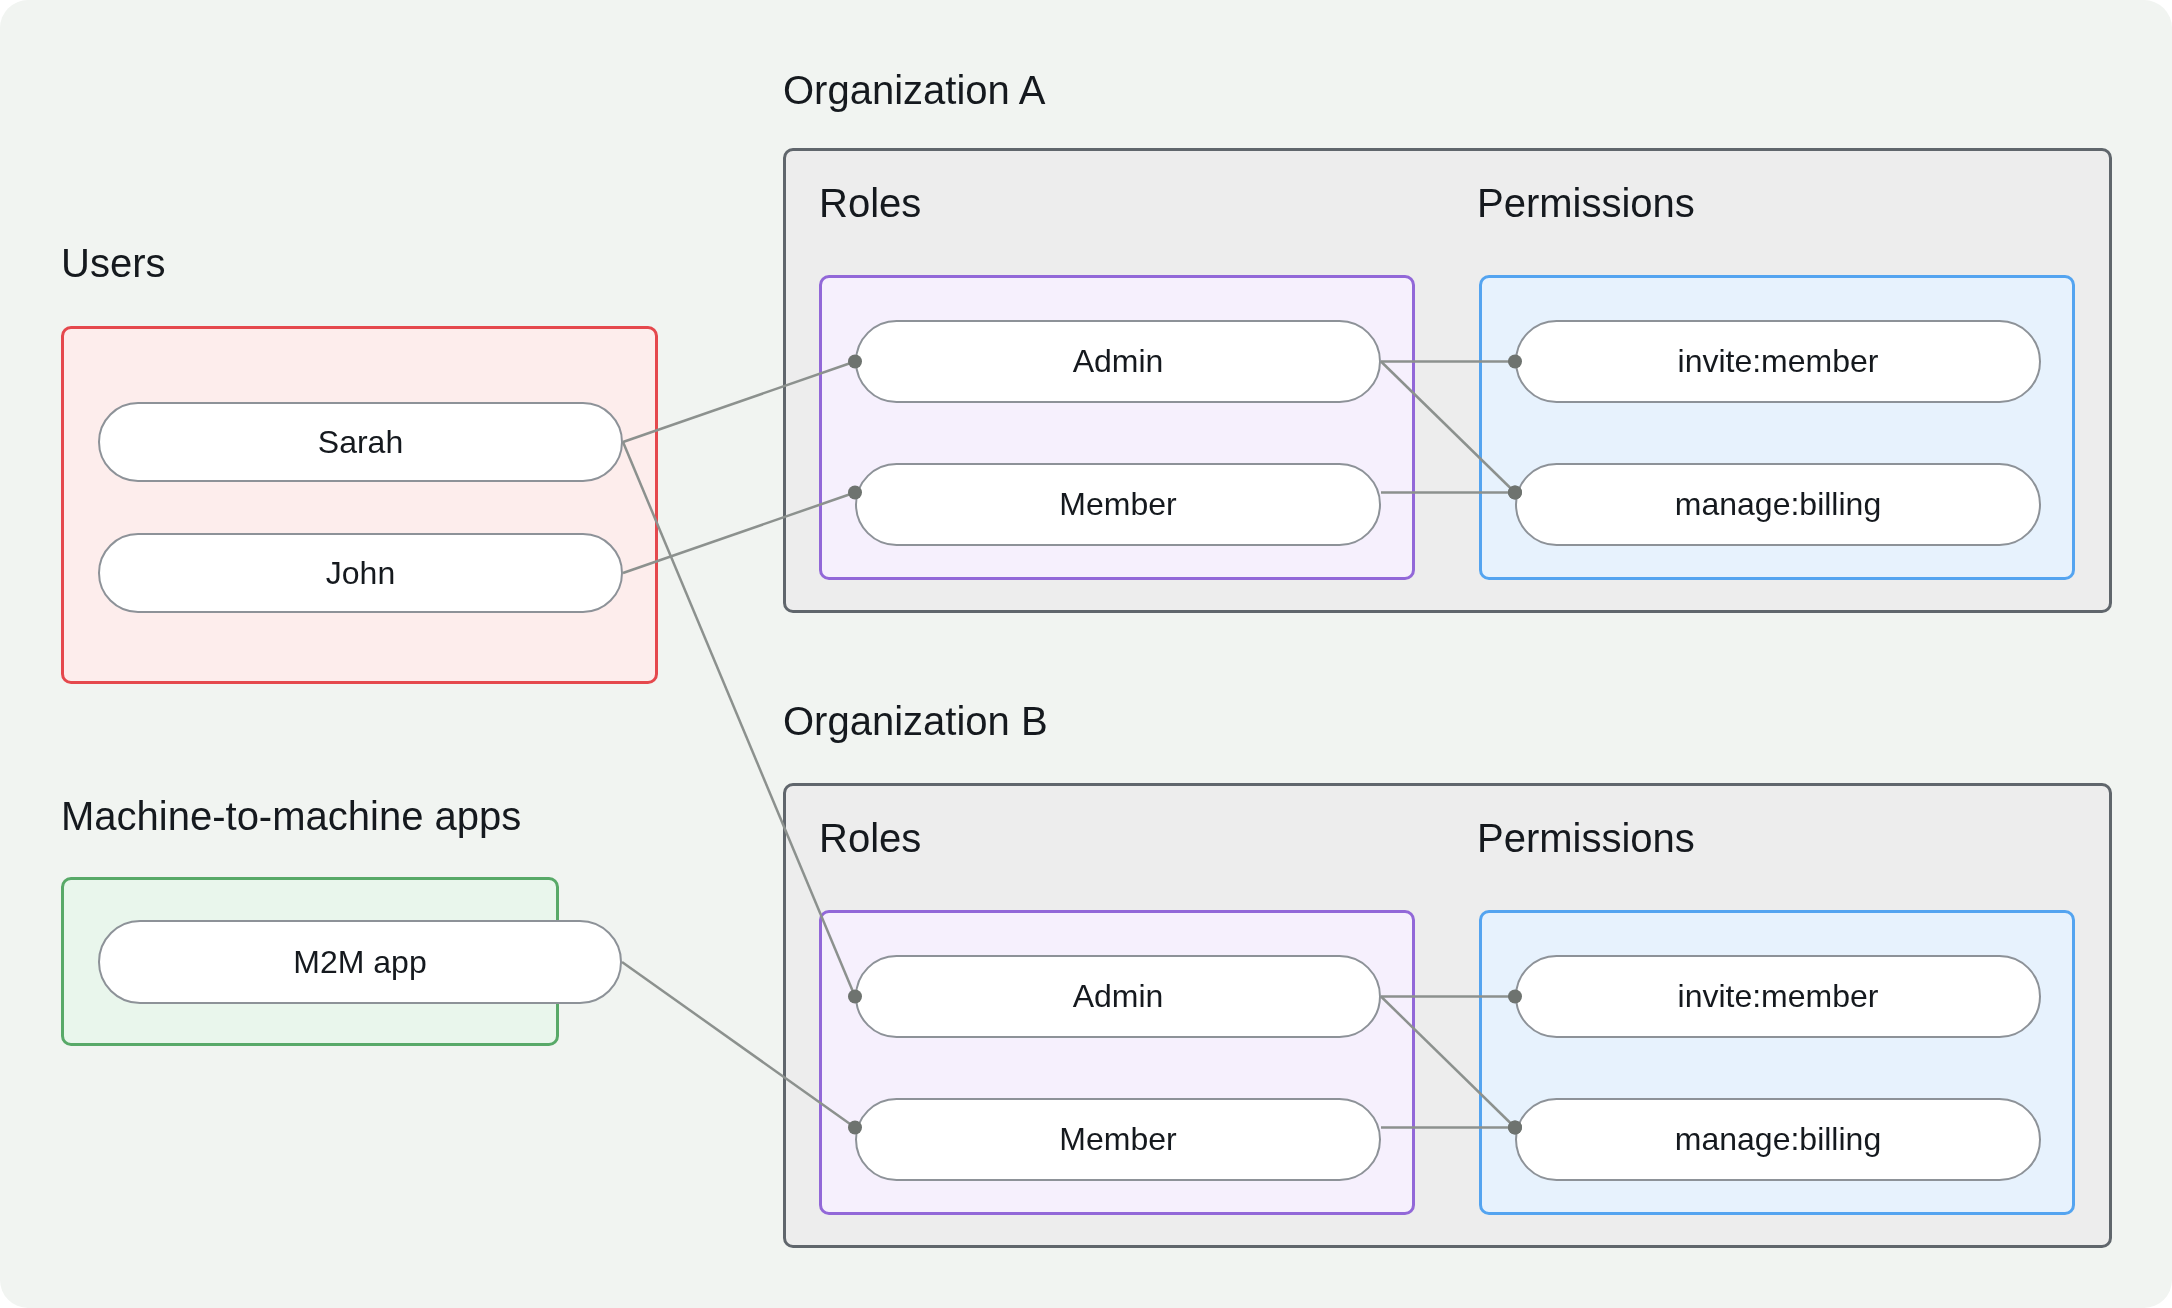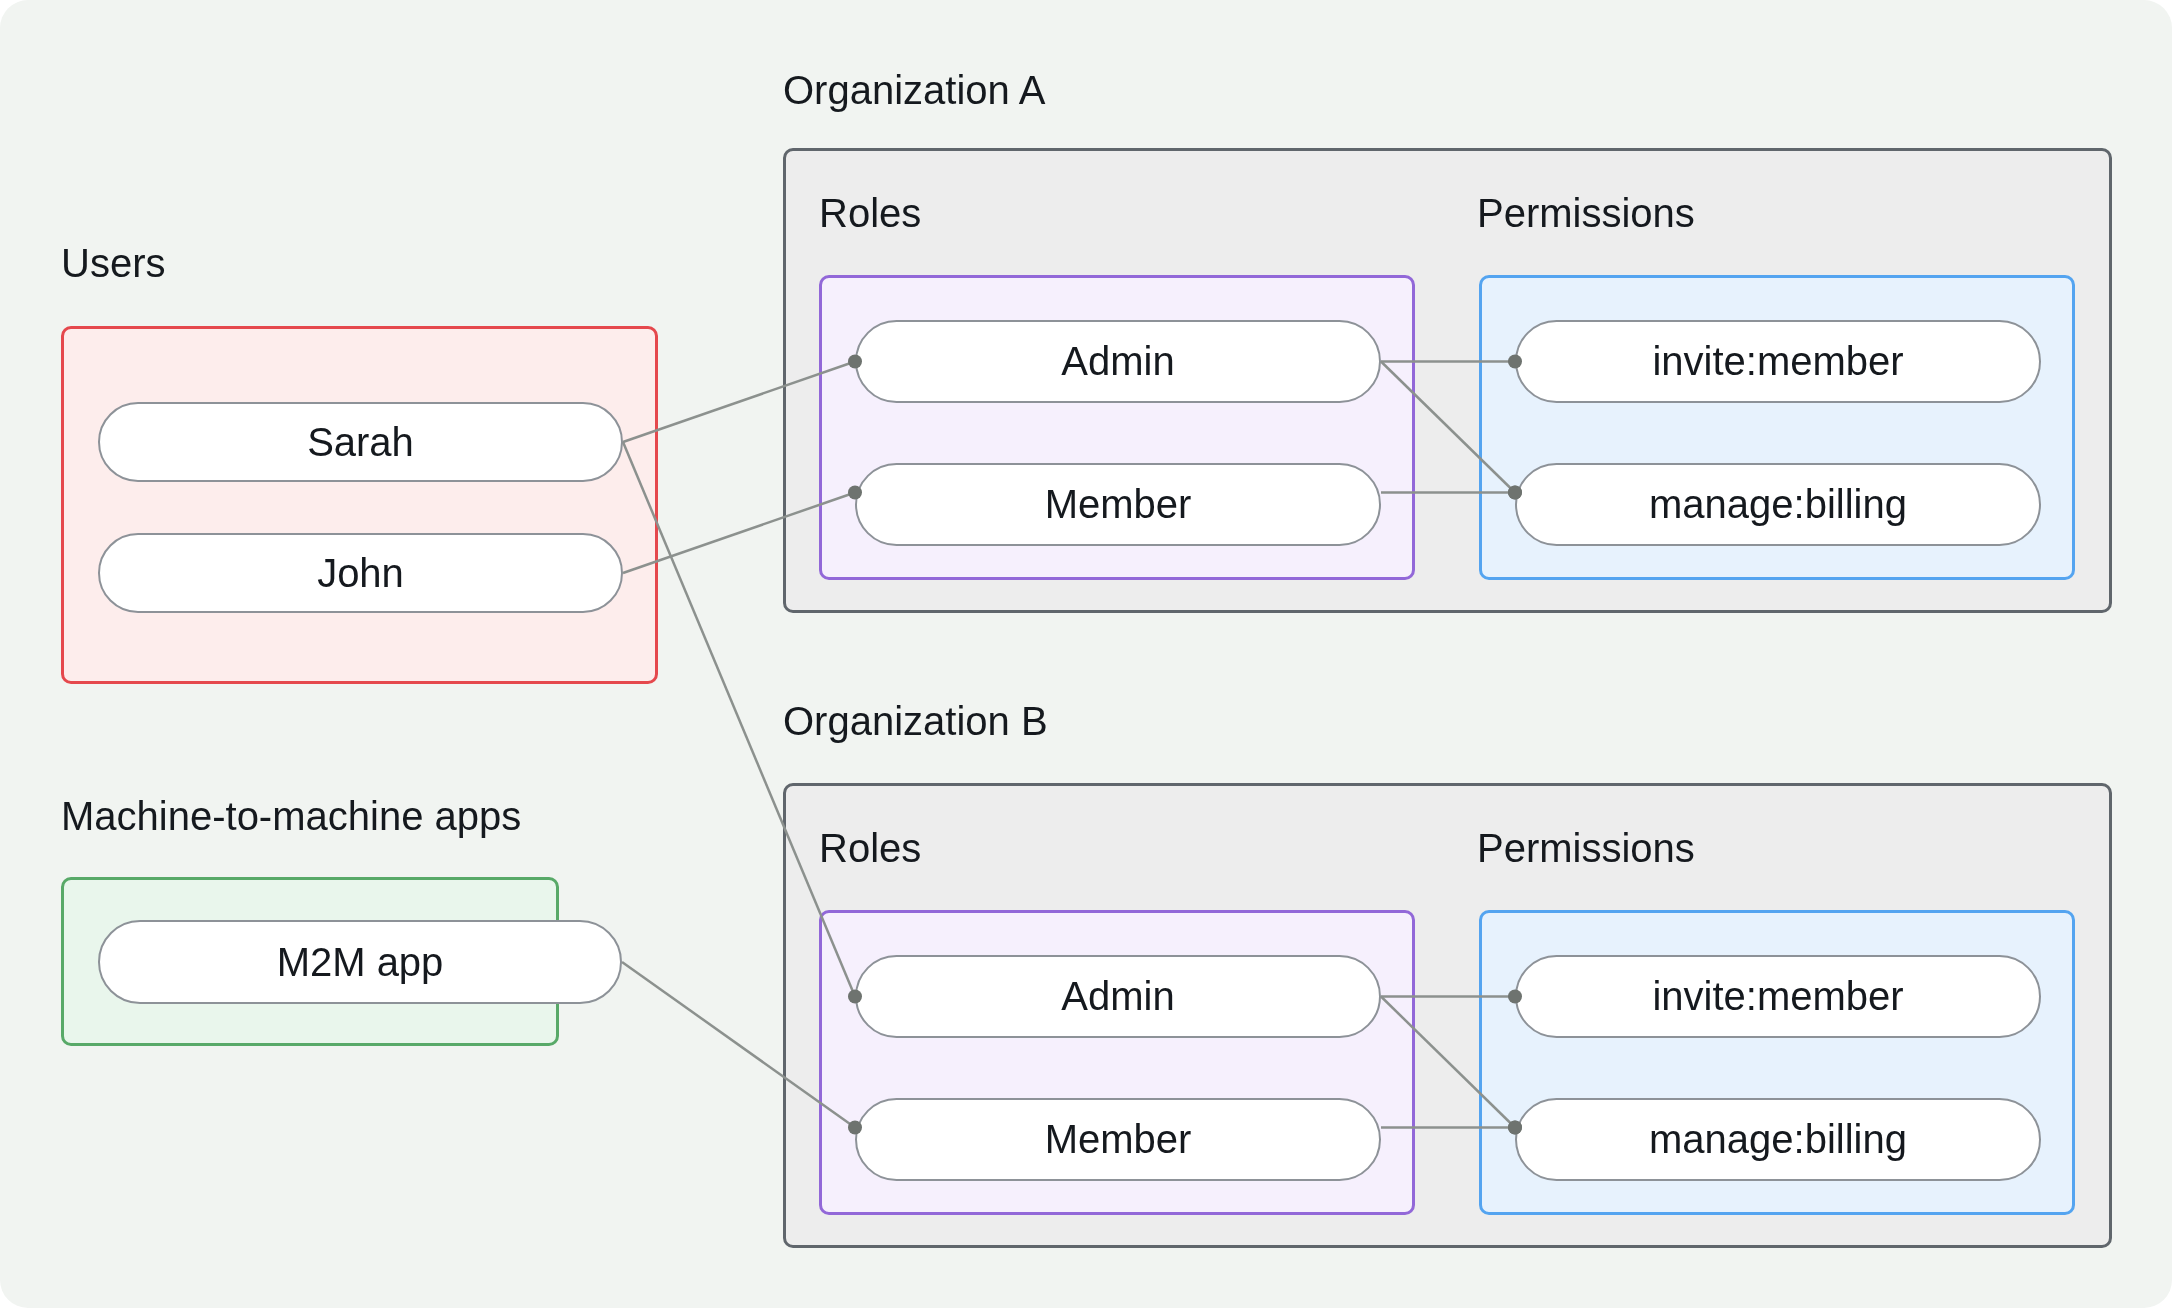--- a/index.html
+++ b/index.html
@@ -46,21 +46,21 @@
     background: var(--org-bg, #ededed);
     border: 3px solid var(--org-border, #60666c);
     border-radius: 10px;
   }
   #orgA { top: 148px; }
   #orgB { top: 783px; }
   #users-label { left: 61px; top: 243px; }
   #m2m-label   { left: 61px; top: 796px; }
   #orgA-title  { left: 783px; top: 70px; }
   #orgB-title  { left: 783px; top: 701px; }
-  .org .inner-label { top: 42px; }
+  .org .inner-label { top: 32px; }
   .org .roles-label { left: 33px; }
   .org .perms-label { left: 691px; text-align: right; }
   .sub-box {
     top: 124px; width: 596px; height: 305px;
     border-radius: 10px;
   }
   .roles-box {
     left: 33px;
     background: var(--roles-bg, #f6f0fd);
     border: 3px solid var(--roles-border, #9268d8);
@@ -70,21 +70,21 @@
     background: var(--perms-bg, #e7f2fd);
     border: 3px solid var(--perms-border, #54a4f0);
   }
   .pill {
     background: var(--pill-bg, #ffffff);
     border: 2.5px solid var(--pill-border, #8d9298);
     border-radius: 999px;
     display: flex;
     align-items: center;
     justify-content: center;
-    font-size: 40px;
+    font-size: 32px;
     color: var(--text, #15191e);
     text-align: right;
   }
   #users-box .pill { left: 34px; width: 525px; height: 80px; }
   #pill-sarah { top: 73px; }
   #pill-john  { top: 204px; }
   #m2m-box .pill { left: 34px; top: 40px; width: 524px; height: 84px; }
   .sub-box .pill { left: 33px; width: 526px; height: 83px; }
   .sub-box .pill.row-1 { top: 42px; }
   .sub-box .pill.row-2 { top: 173px; margin-top: 12px; }

